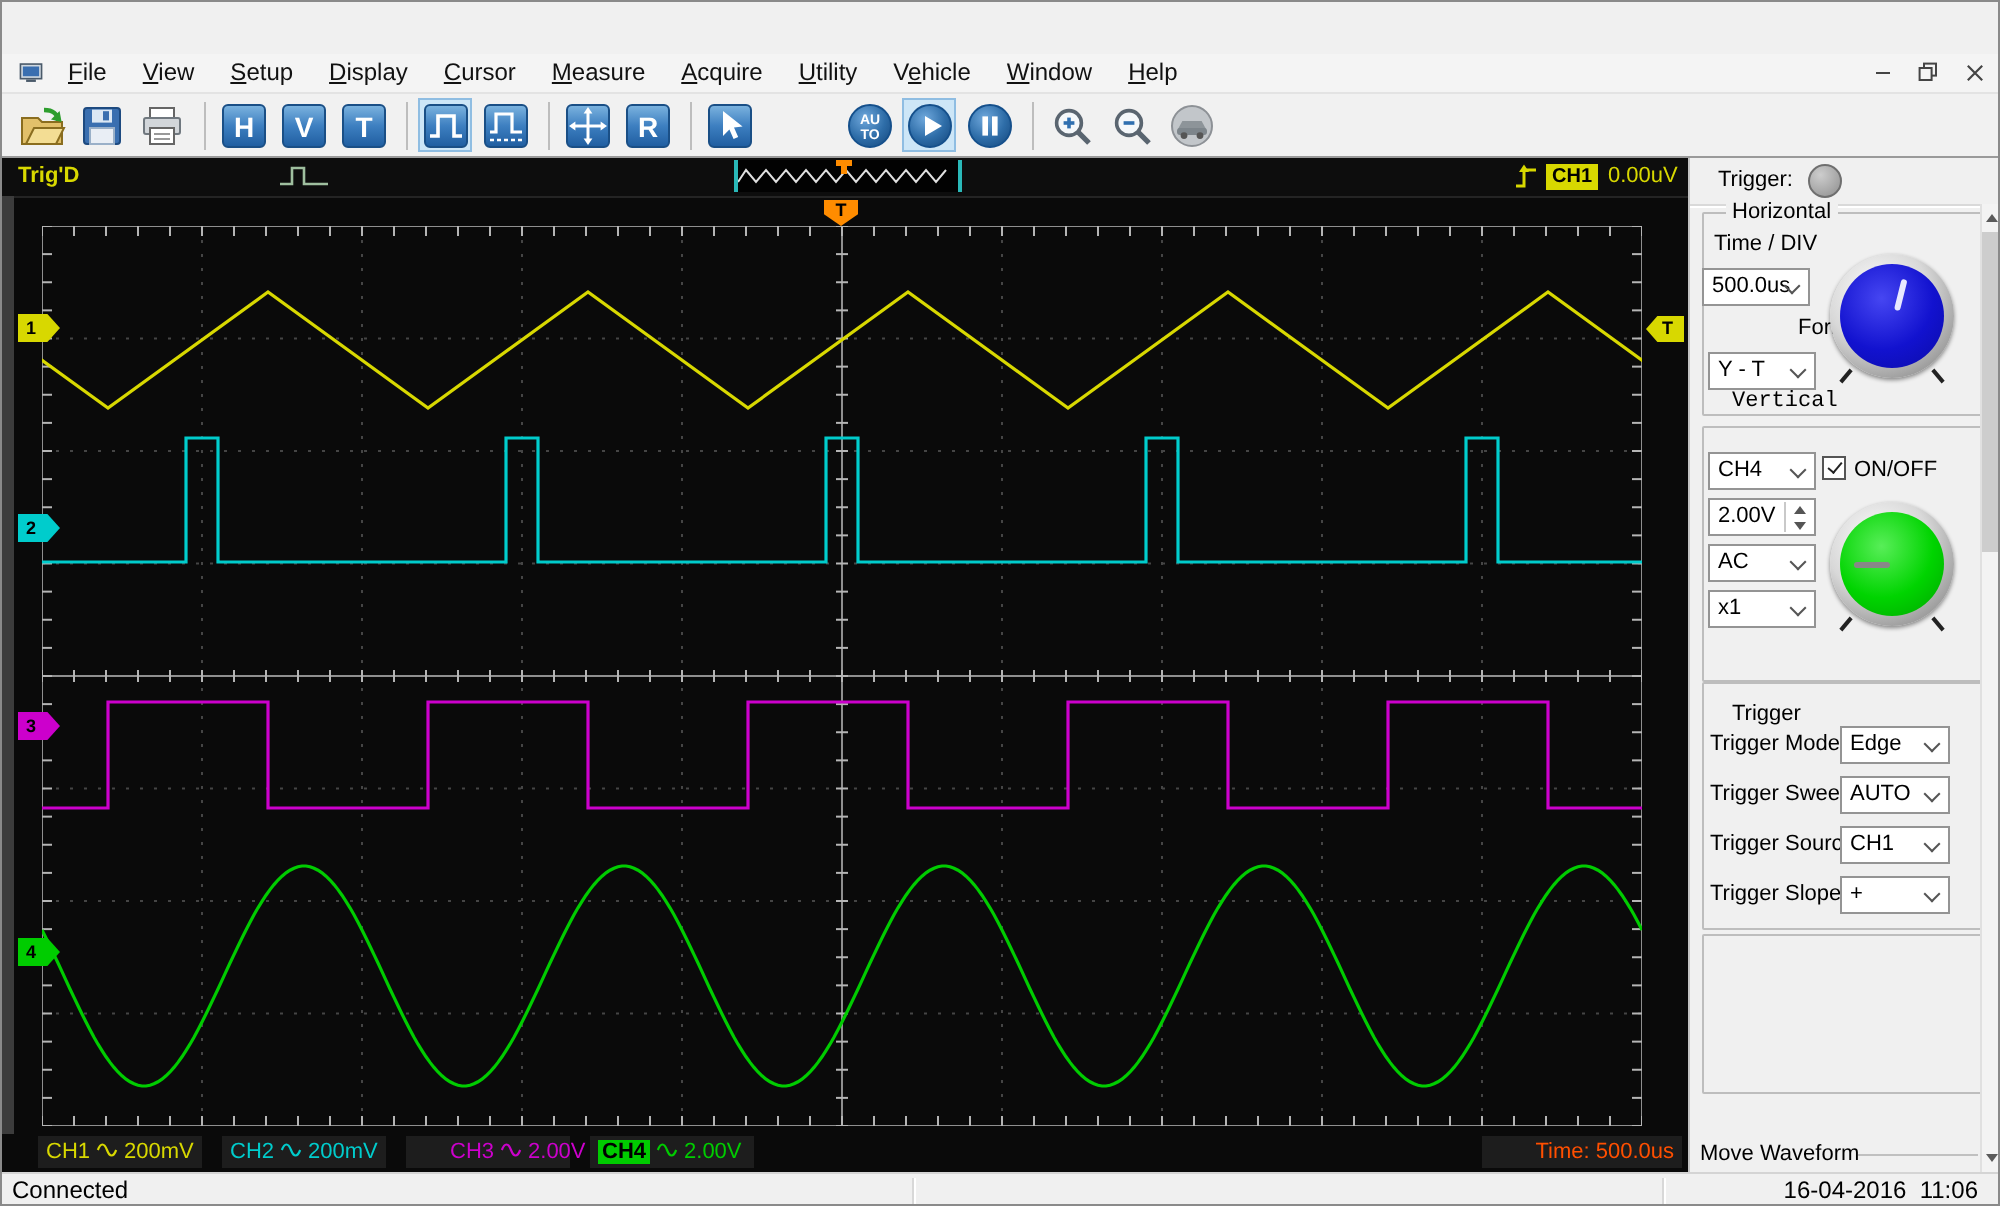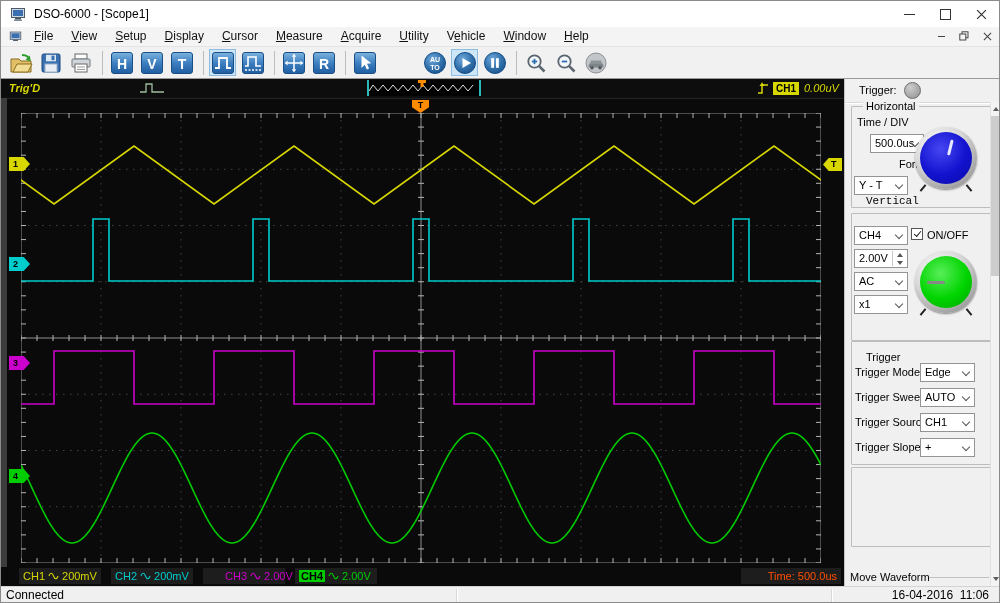--- a/index.html
+++ b/index.html
@@ -25,27 +25,27 @@
   .toolbar{position:absolute;left:0;top:45px;width:100%;height:33px;background:#f1f1f1;border-top:1px solid #e3e3e3;border-bottom:1px solid #9a9a9a;display:flex;align-items:center;padding-left:6px;box-sizing:border-box;}
   .tbtn{width:27px;height:27px;margin-right:3px;display:flex;align-items:center;justify-content:center;border:1px solid transparent;box-sizing:border-box;}
   .tbtn.selected{background:#cde6f7;border-color:#8fbde2;}
   .tbtn svg{width:24px;height:24px;display:block;}
   .tsep{width:1px;height:24px;background:#bdbdbd;margin:0 5px;}
   .tgap{width:40px;}
   
   .scope{position:absolute;left:0;top:78px;width:843px;height:507px;background:#0a0a0a;}
   .lstrip{position:absolute;left:0;top:19px;width:6px;height:469px;background:#3c3c3c;}
   .scope-topbar{position:absolute;left:0;top:0;width:100%;height:19px;background:#0d0d0d;border-bottom:1px solid #242424;}
-  .trigd{position:absolute;left:8px;top:3px;color:#d8d800;font-size:11px;font-weight:bold;font-style:italic;}
+  .trigd{position:absolute;left:8px;top:3px;color:#d8d800;font-size:11px;font-weight:bold;}
   .pulseglyph{position:absolute;left:138px;top:2px;}
   .preview{position:absolute;left:366px;top:1px;width:110px;height:16px;background:#020202;border-left:2px solid #2ab8b8;border-right:2px solid #2ab8b8;}
   .preview svg{display:block;}
   .trslope{position:absolute;left:756px;top:2px;}
   .trsrc{position:absolute;left:772px;top:3px;background:#d8d800;color:#000;font-size:10px;font-weight:bold;padding:0 3px;line-height:13px;}
-  .trlevel{position:absolute;left:803px;top:3px;color:#d8d800;font-size:11px;font-style:italic;}
+  .trlevel{position:absolute;left:803px;top:3px;color:#d8d800;font-size:11px;}
   #gridSvg{position:absolute;left:20px;top:34px;width:800px;height:450px;overflow:hidden;}
   .tmark{position:absolute;left:411px;top:21px;width:17px;height:13px;background:#ff8c00;color:#000;font-size:9px;font-weight:bold;text-align:center;line-height:10px;clip-path:polygon(0 0,100% 0,100% 55%,50% 100%,0 55%);}
   .chmark{position:absolute;left:8px;width:21px;height:14px;color:#000;font-size:9px;font-weight:bold;line-height:14px;padding-left:4px;box-sizing:border-box;clip-path:polygon(0 0,70% 0,100% 50%,70% 100%,0 100%);}
   .trigmark{position:absolute;left:822px;top:79px;width:19px;height:13px;background:#d8d800;color:#000;font-size:9px;font-weight:bold;line-height:13px;padding-left:8px;box-sizing:border-box;clip-path:polygon(0 50%,30% 0,100% 0,100% 100%,30% 100%);}
   .badge{position:absolute;top:489px;width:82px;height:16px;background:#1d1d1d;font-size:11px;display:flex;align-items:center;gap:3px;padding:0 4px;box-sizing:border-box;white-space:nowrap;}
   .badge .nm-hl{color:#000;padding:0 2px;font-weight:bold;}
   .timebadge{position:absolute;left:740px;top:489px;width:100px;height:16px;background:#1d1d1d;color:#ff4f00;font-size:11px;text-align:right;line-height:16px;padding-right:4px;box-sizing:border-box;}
   
   .panel{position:absolute;left:843px;top:78px;width:157px;height:507px;background:#f0f0f0;border-left:1px solid #c3c3c3;box-sizing:border-box;font-size:11px;color:#000;}
   .plabel{position:absolute;white-space:nowrap;}
@@ -83,44 +83,20 @@
   .statusbar{position:absolute;left:0;top:585px;width:100%;height:18px;background:#f0f0f0;border-top:1px solid #d4d4d4;font-size:12px;color:#000;box-sizing:border-box;}
   .status-left{position:absolute;left:5px;top:1px;}
   .status-date{position:absolute;right:10px;top:1px;white-space:pre;}
   .status-div{position:absolute;top:2px;width:1px;height:14px;background:#d8d8d8;border-right:1px solid #fff;}
 </style>
 </head>
 <body>
 
 <div id="window">
 
-  <div class="titlebar">
-    <span class="app-icon">
-      <svg viewBox="0 0 16 16" width="16" height="16">
-          <rect x="1.5" y="2.5" width="13" height="9" fill="#cfd8e0" stroke="#4a5a6a"></rect>
-          <rect x="3" y="4" width="10" height="6" fill="#3a6fb0"></rect>
-          <rect x="5" y="12" width="6" height="1.5" fill="#4a5a6a"></rect>
-          <rect x="4" y="13.7" width="8" height="1" fill="#4a5a6a"></rect>
-        </svg>
-    </span>
-    <span class="title-text">DSO-6000 - [Scope1]</span>
-    <div class="win-btns">
-      <div class="wbtn">
-          <div class="glyph-min"></div>
-        </div>
-      <div class="wbtn">
-          <div class="glyph-max"></div>
-        </div>
-      <div class="wbtn">
-        <svg viewBox="0 0 10 10" width="11" height="11">
-            <path d="M1 1l8 8M9 1l-8 8" stroke="#333" stroke-width="1.1"></path>
-          </svg>
-      </div>
-    </div>
-  </div>
 
   <div class="menubar">
     <span class="mdi-icon">
       <svg viewBox="0 0 16 16" width="13" height="13">
           <rect x="1.5" y="2.5" width="13" height="9" fill="#cfd8e0" stroke="#4a5a6a"></rect>
           <rect x="3" y="4" width="10" height="6" fill="#3a6fb0"></rect>
           <rect x="5" y="12" width="6" height="1.5" fill="#4a5a6a"></rect>
         </svg>
     </span>
     <div id="menu-items">
@@ -800,21 +776,21 @@
   </div>
 
   <div class="panel">
     <span class="plabel" style="left:14px;top:5px;">Trigger:</span>
     <div class="connbtn"></div>
     <div class="psep"></div>
 
     <div class="gbox" style="left:6px;top:27px;width:139px;height:100px;"></div>
     <span class="gtitle" style="left:18px;top:21px;">Horizontal</span>
     <span class="plabel" style="left:12px;top:37px;">Time / DIV</span>
-    <div class="combo" style="left:25px;top:55px;">
+    <div class="combo" style="left:6px;top:55px;">
       <span class="cval">500.0us</span>
         <span class="chev"></span>
     </div>
     <span class="plabel" style="left:12px;top:79px;margin-left:42px;">Format</span>
     <div class="combo" style="left:9px;top:97px;">
       <span class="cval">Y - T</span>
         <span class="chev"></span>
     </div>
     <div class="knob" style="left:70px;top:48px;">
       <div class="cap blue">

